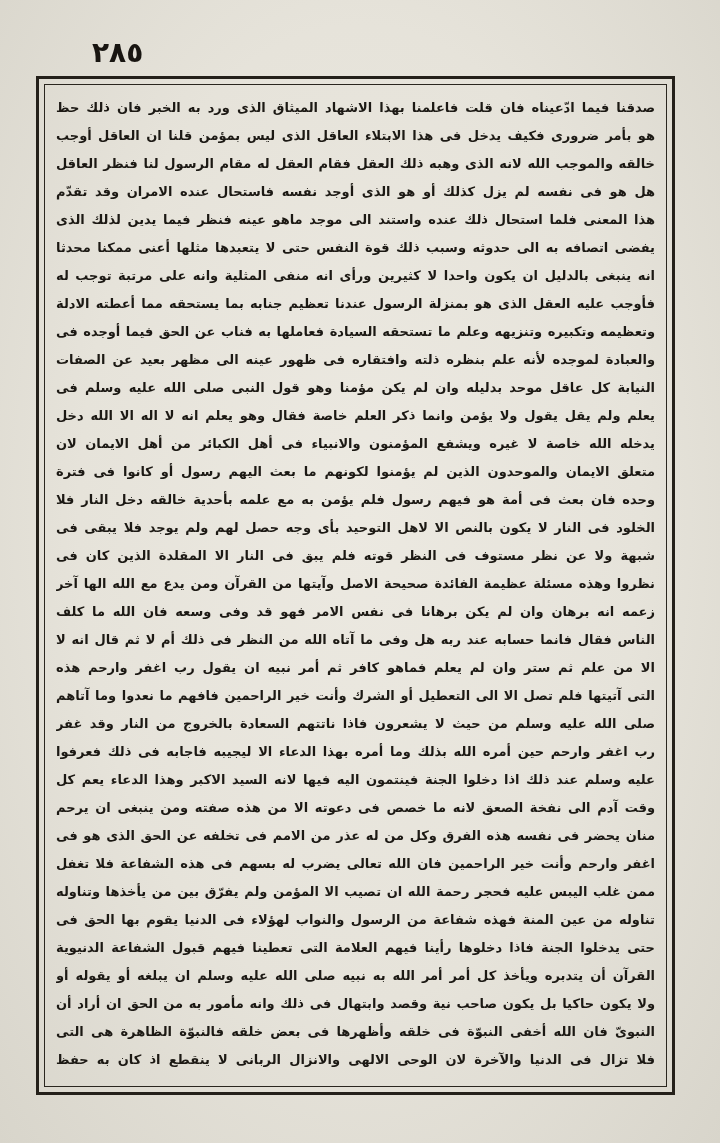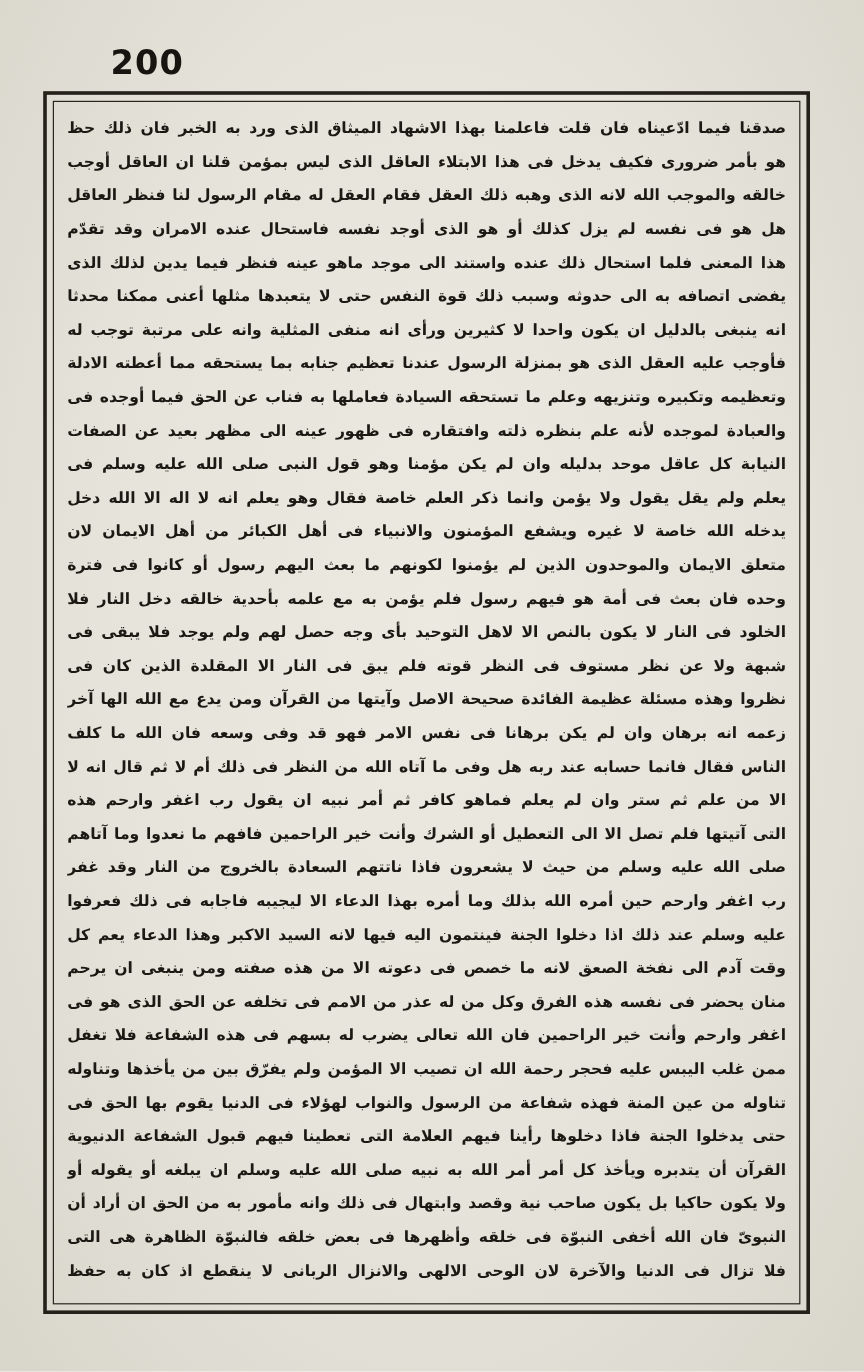--- a/index.html
+++ b/index.html
@@ -36,21 +36,21 @@
     font-size:13px;
     font-weight:bold;
     text-align:justify;
     text-align-last:justify;
     word-spacing:1px;
   }
 </style>
 </head>
 <body>
 
-<div class="page-number">200</div>
+<div class="page-number">٢٨٥</div>
 
 <div class="frame-outer">
   <div class="frame-inner">
     <div class="text-block">
 
     <div class="text-line">صدقنا فيما ادّعيناه فان قلت فاعلمنا بهذا الاشهاد الميثاق الذى ورد به الخبر فان ذلك حظ الايمان لاحظ العقل وليس</div>
         <div class="text-line">هو بأمر ضرورى فكيف يدخل فى هذا الابتلاء العاقل الذى ليس بمؤمن قلنا ان العاقل أوجب على نفسه بعقله تعظيم</div>
         <div class="text-line">خالقه والموجب الله لانه الذى وهبه ذلك العقل فقام العقل له مقام الرسول لنا فنظر العاقل بعقله فى وجوده لماذا يستند</div>
         <div class="text-line">هل هو فى نفسه لم يزل كذلك أو هو الذى أوجد نفسه فاستحال عنده الامران وقد تقدّم الكلام فى هذا الكتاب فى</div>
         <div class="text-line">هذا المعنى فلما استحال ذلك عنده واستند الى موجد ماهو عينه فنظر فيما يدين لذلك الذى استند اليه فنزهه عن كل نعت</div>

